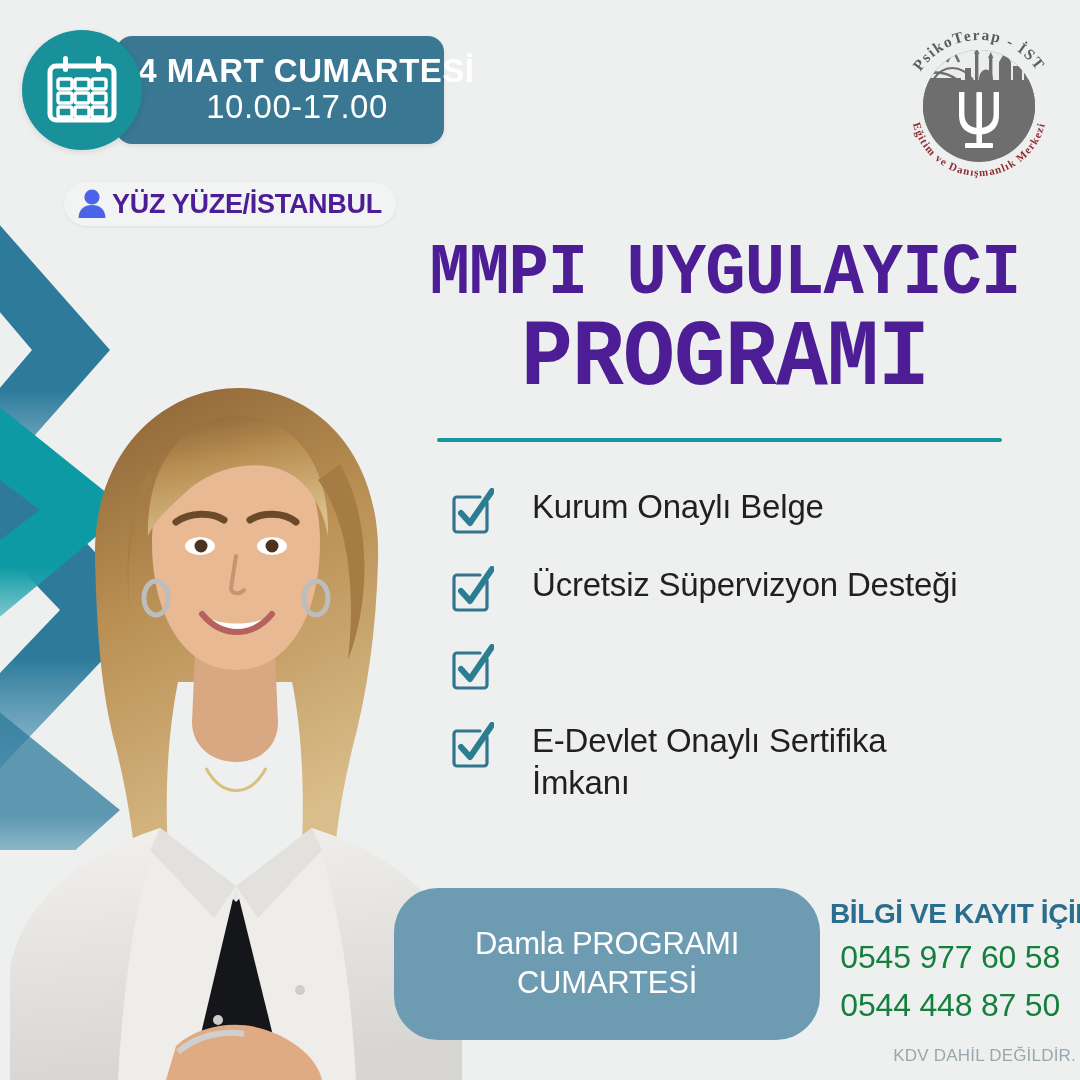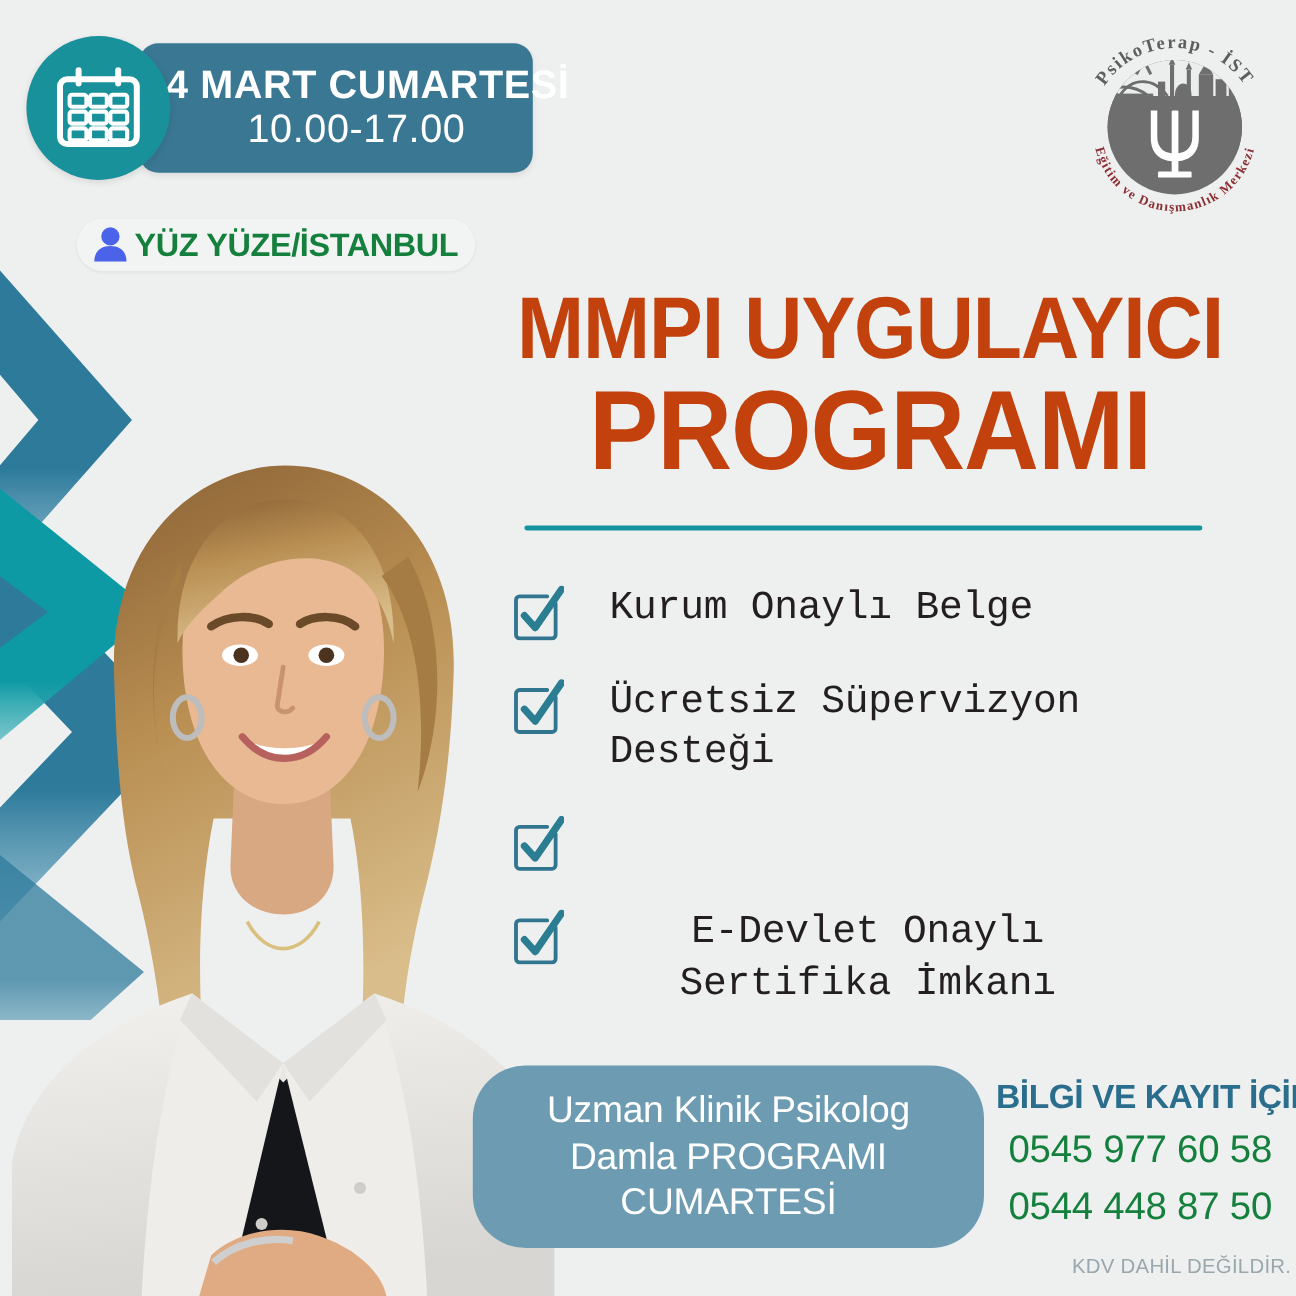--- a/index.html
+++ b/index.html
@@ -40,48 +40,49 @@
   }
 
   
   .venue-badge{
     position:absolute;left:64px;top:182px;height:44px;
     background:#f2f3f3;border-radius:22px;
     display:flex;align-items:center;padding:0 14px 0 10px;
     box-shadow:0 1px 3px rgba(0,0,0,.07);
   }
   .venue-label{
-    color:#15803d;font-weight:bold;font-size:27px;letter-spacing:-.3px;white-space:nowrap;
+    color:#4c1d95;font-weight:bold;font-size:27px;letter-spacing:-.3px;white-space:nowrap;
   }
 
   
   .logo{position:absolute;left:893px;top:18px;width:172px;height:172px;}
 
   
   .title{
     position:absolute;left:380px;top:238px;width:690px;text-align:center;
-    color:#c2410c;
+    color:#4c1d95;
+    font-family:Liberation Mono, monospace;
   }
   .title-l1{
     font-size:73px;font-weight:bold;line-height:.98;letter-spacing:-1px;
     transform:scaleX(.92);transform-origin:center;white-space:nowrap;
   }
   .title-l2{
     font-size:94px;font-weight:bold;line-height:1.0;letter-spacing:-1px;
     transform:scaleX(.92);transform-origin:center;white-space:nowrap;margin-top:2px;
   }
   .title-rule{
     position:absolute;left:437px;top:438px;width:565px;height:4px;
     background:#14959d;border-radius:2px;
   }
 
   
-  .checklist{position:absolute;left:424px;top:486px;width:620px;font-family:Liberation Mono, monospace;}
+  .checklist{position:absolute;left:448px;top:486px;width:620px;}
   .check-row{display:flex;align-items:flex-start;margin-bottom:30px;}
-  .check-row:last-child{margin-bottom:0;text-align:center;}
+  .check-row:last-child{margin-bottom:0;}
   .cbox{position:relative;width:46px;height:46px;flex:0 0 46px;margin-top:2px;}
   .ctext{
     margin-left:38px;color:#231f20;font-size:33px;line-height:1.28;
     letter-spacing:-.2px;max-width:520px;
   }
 
   
   .name-box{
     position:absolute;left:394px;top:888px;width:426px;height:152px;
     background:#6d9cb2;border-radius:44px;
@@ -322,21 +323,20 @@
         <svg viewBox="0 0 46 46" width="46" height="46" aria-hidden="true">
           <path d="M39 15 L39 41 A3 3 0 0 1 36 44 L9 44 A3 3 0 0 1 6 41 L6 12 A3 3 0 0 1 9 9 L32 9" fill="none" stroke="#31758f" stroke-width="3.2" stroke-linecap="round"></path>
           <path d="M13 25 L22 35 L44 3" fill="none" stroke="#2b7d92" stroke-width="6" stroke-linecap="round" stroke-linejoin="round"></path>
         </svg>
       </span>
       <span class="ctext" style="max-width:430px;">E-Devlet Onaylı Sertifika İmkanı</span>
     </div>
   </div>
 
   <div class="name-box">
-    <div class="name-line">Uzman Klinik Psikolog</div>
     <div class="name-line">Damla PROGRAMI</div>
     <div class="name-line">CUMARTESİ</div>
   </div>
 
   <div class="contact">
     <div class="contact-head">BİLGİ VE KAYIT İÇİN:</div>
     <div class="phone">0545 977 60 58</div>
     <div class="phone">0544 448 87 50</div>
   </div>
   <div class="kdv">KDV DAHİL DEĞİLDİR.</div>

